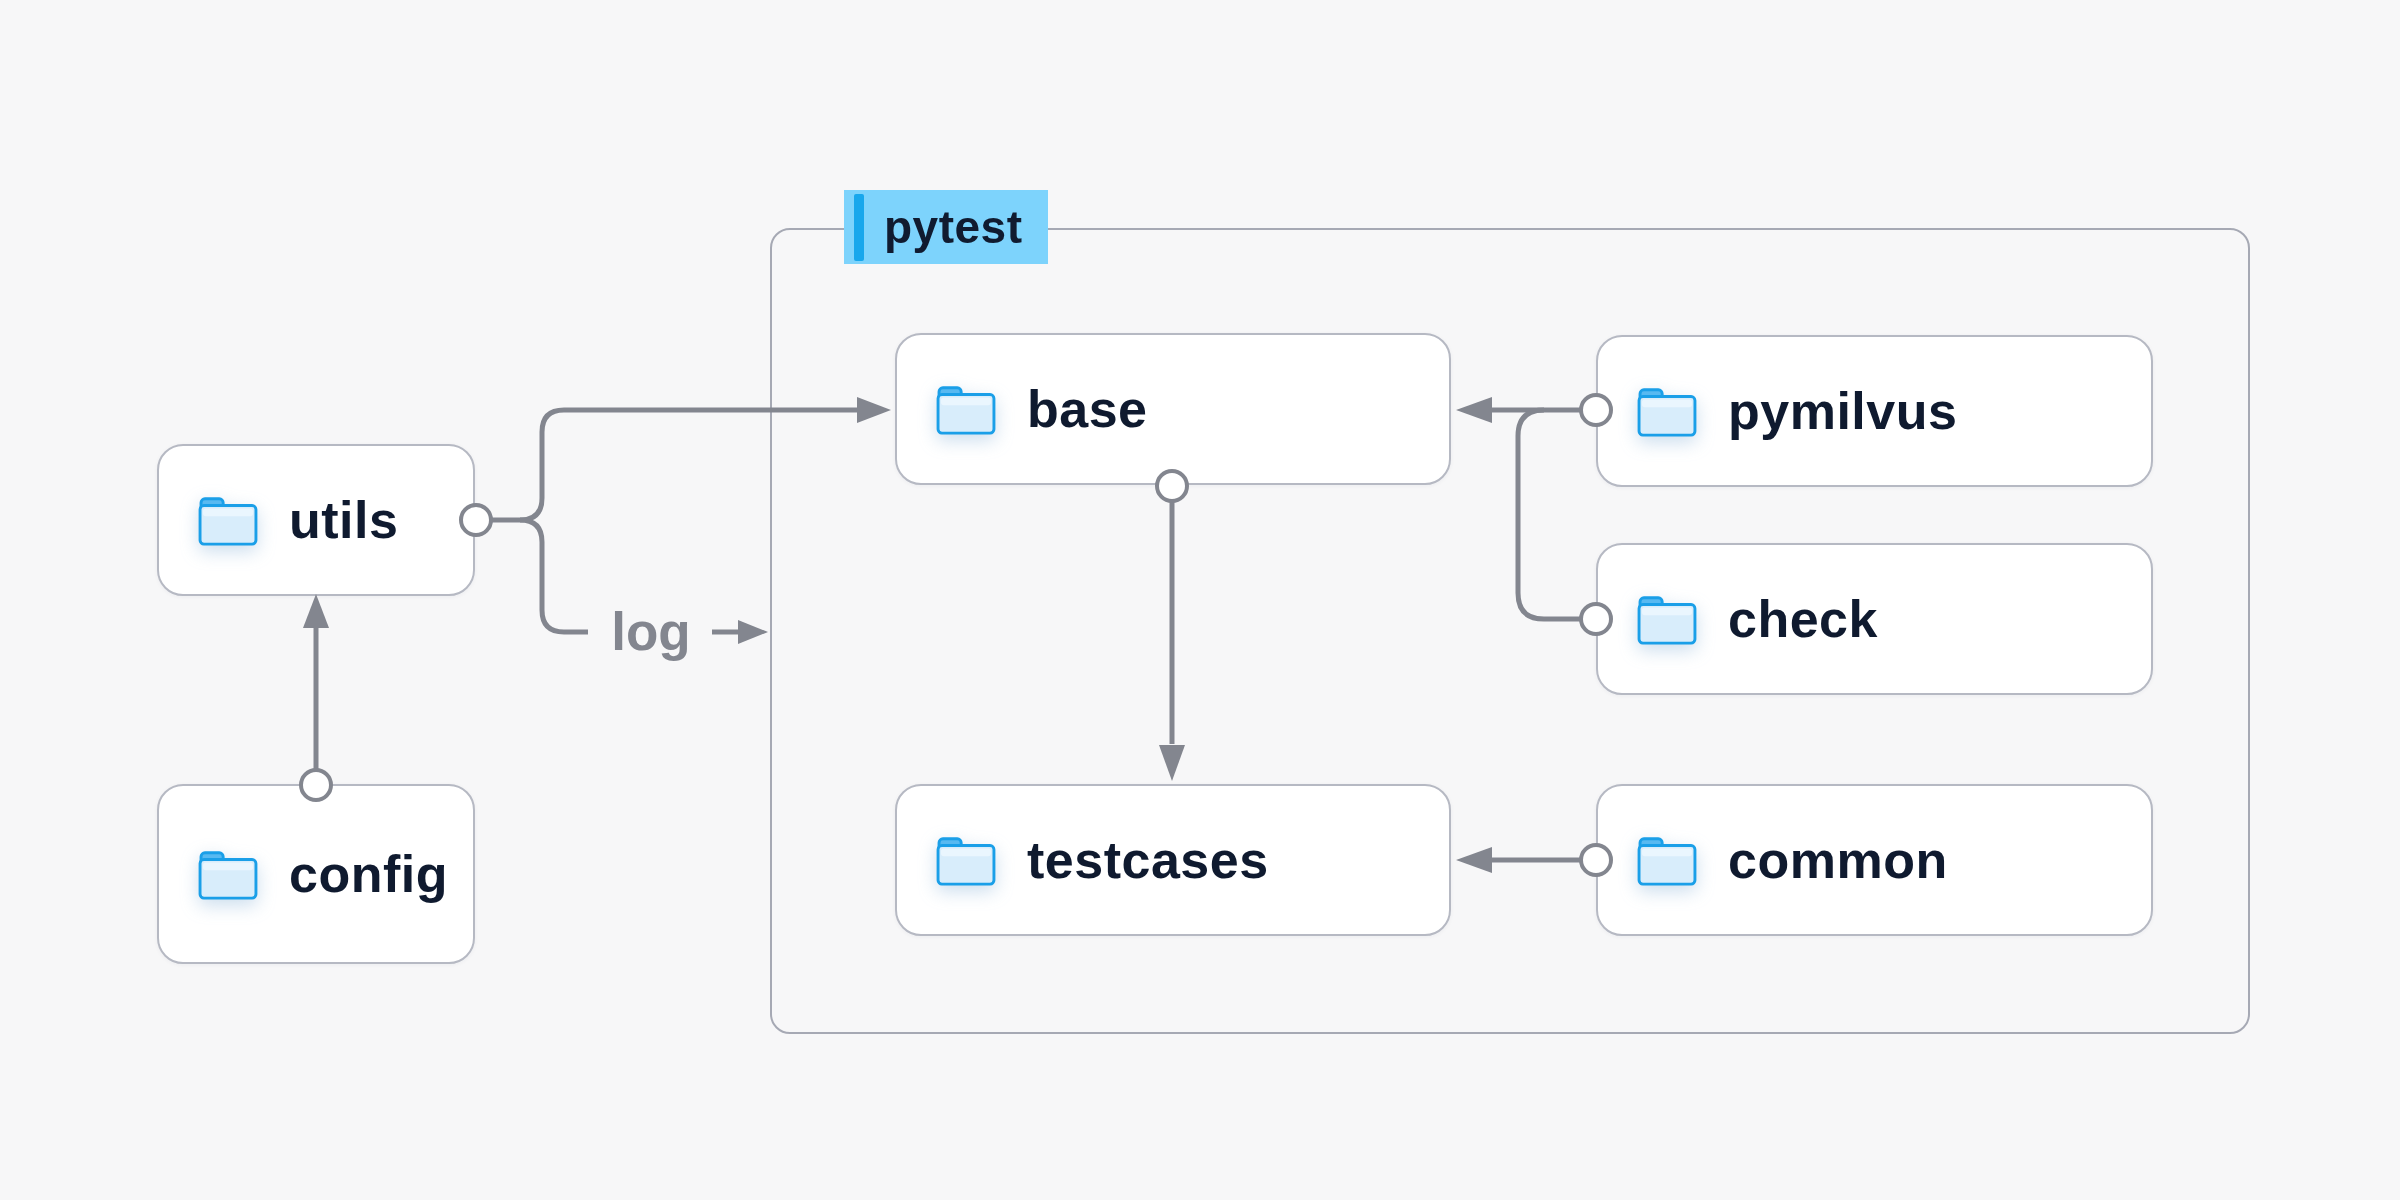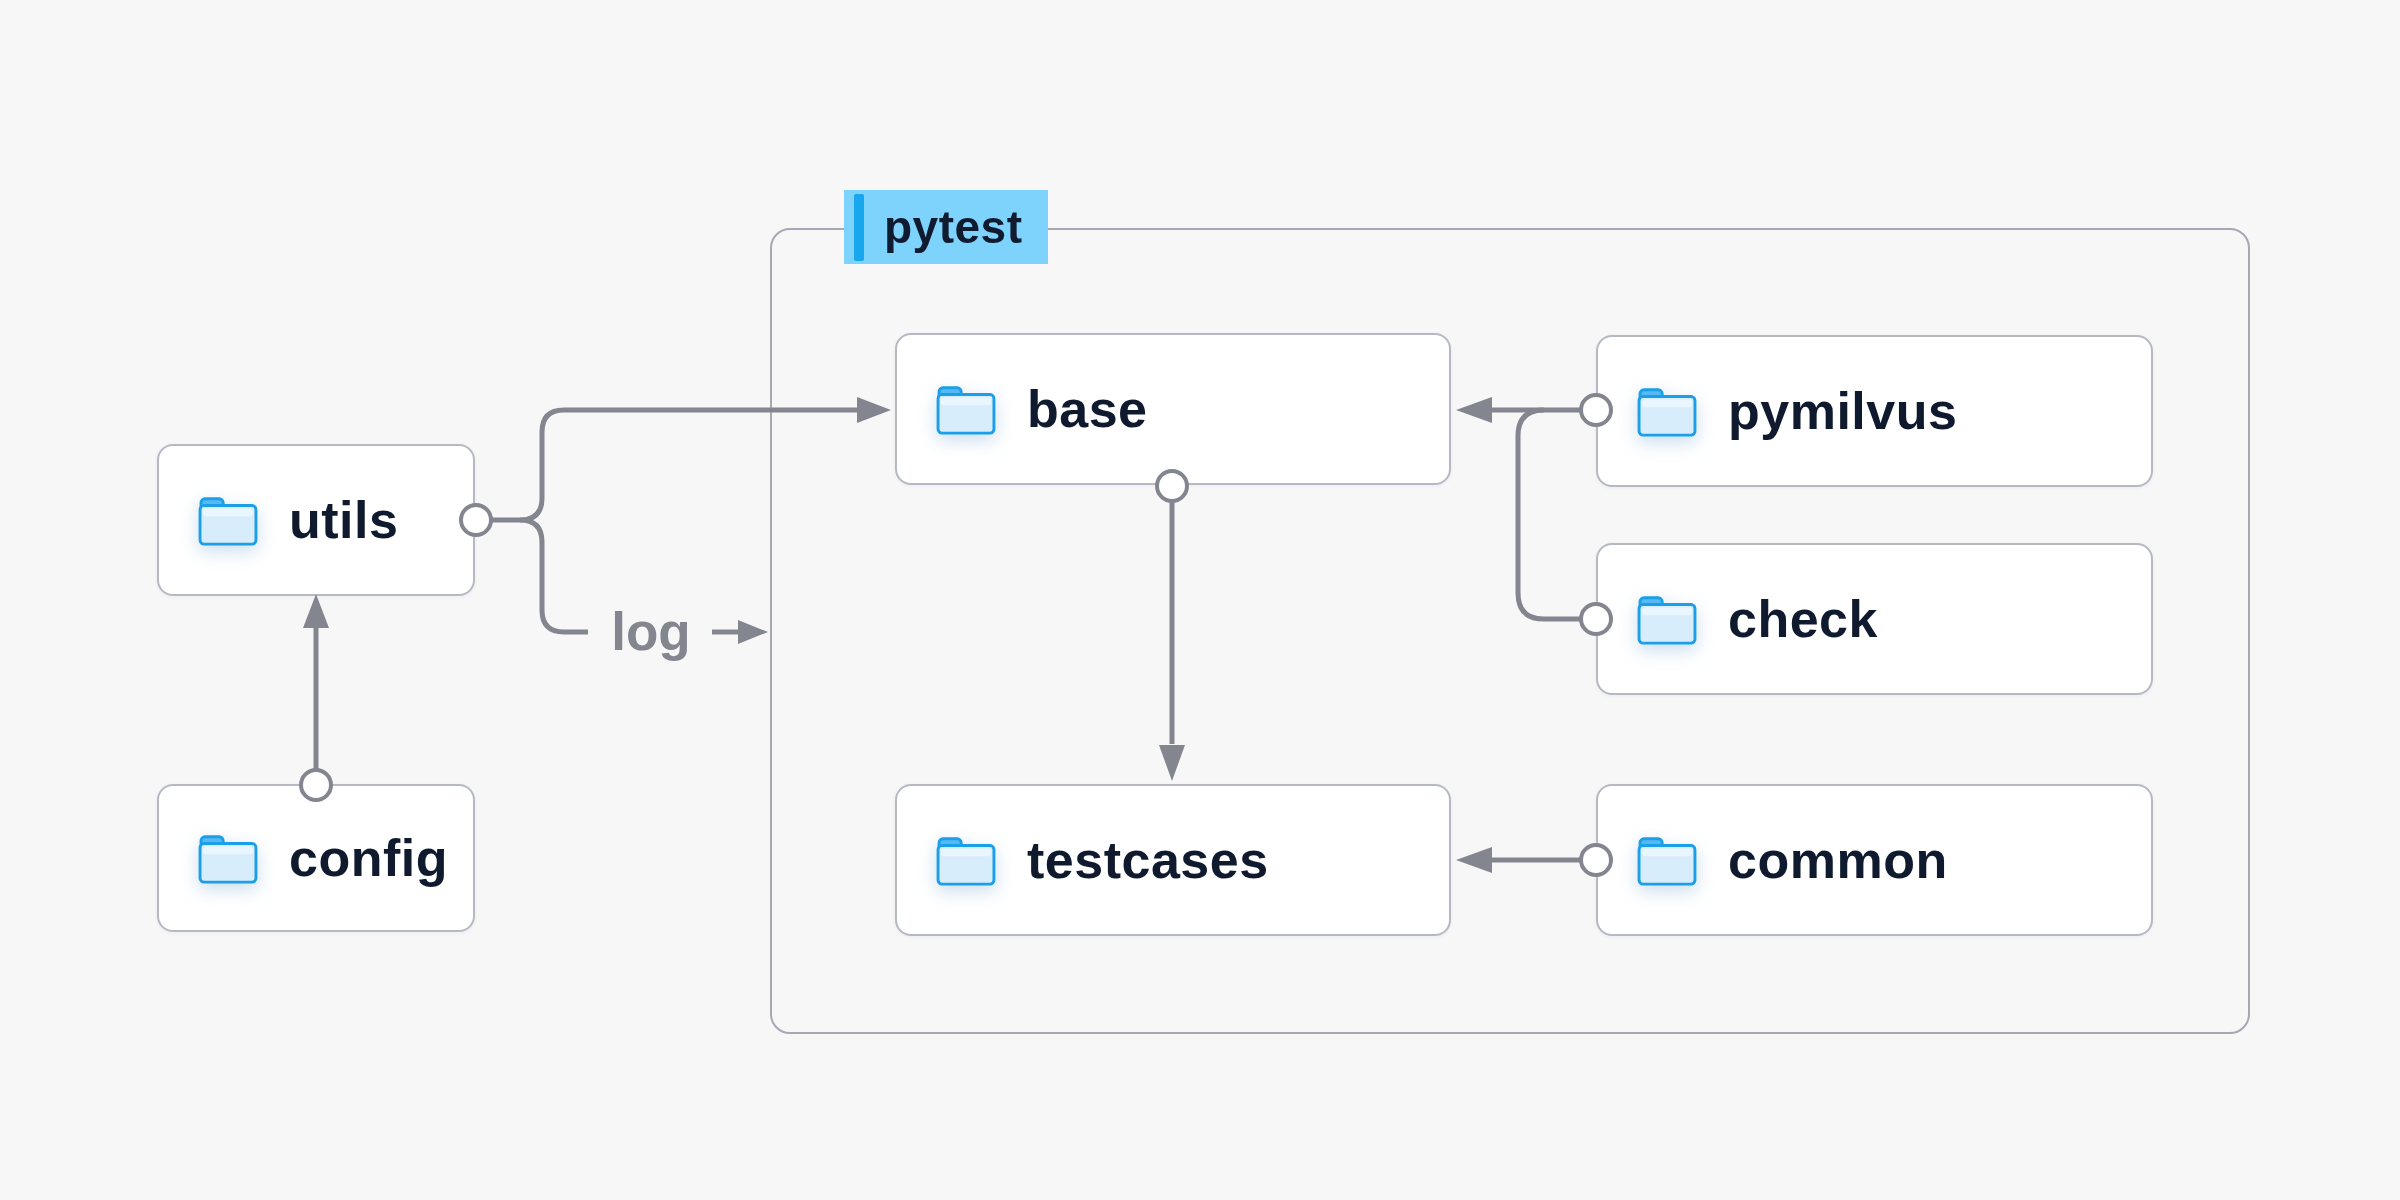--- a/index.html
+++ b/index.html
@@ -51,41 +51,41 @@
     font-size: 46px;
     font-weight: bold;
     color: #101b30;
     letter-spacing: 0.5px;
   }
   
   .node {
     position: absolute;
     background: #ffffff;
     border: 2px solid #b6b9c3;
-    border-radius: 16px;
+    border-radius: 26px;
     display: flex;
     align-items: center;
     padding-left: 38px;
     gap: 30px;
     box-sizing: border-box;
     box-shadow: 0 1px 4px rgba(23,43,77,0.05);
     z-index: 2;
   }
   .node-label {
     font-size: 52px;
     font-weight: bold;
     color: #0f1a2f;
     letter-spacing: 0.5px;
   }
   .folder-icon {
     display: inline-flex;
     filter: drop-shadow(0 6px 9px rgba(110,160,205,0.35));
   }
   #node-utils     { left: 157px;  top: 444px; width: 318px; height: 152px; }
-  #node-config    { left: 157px;  top: 784px; width: 318px; height: 148px; }
+  #node-config    { left: 157px;  top: 784px; width: 318px; height: 180px; }
   #node-base      { left: 895px;  top: 333px; width: 556px; height: 152px; }
   #node-pymilvus  { left: 1596px; top: 335px; width: 557px; height: 152px; }
   #node-check     { left: 1596px; top: 543px; width: 557px; height: 152px; }
   #node-testcases { left: 895px;  top: 784px; width: 556px; height: 152px; }
   #node-common    { left: 1596px; top: 784px; width: 557px; height: 152px; }
   
   .edges-layer {
     position: absolute;
     inset: 0;
     z-index: 4;

